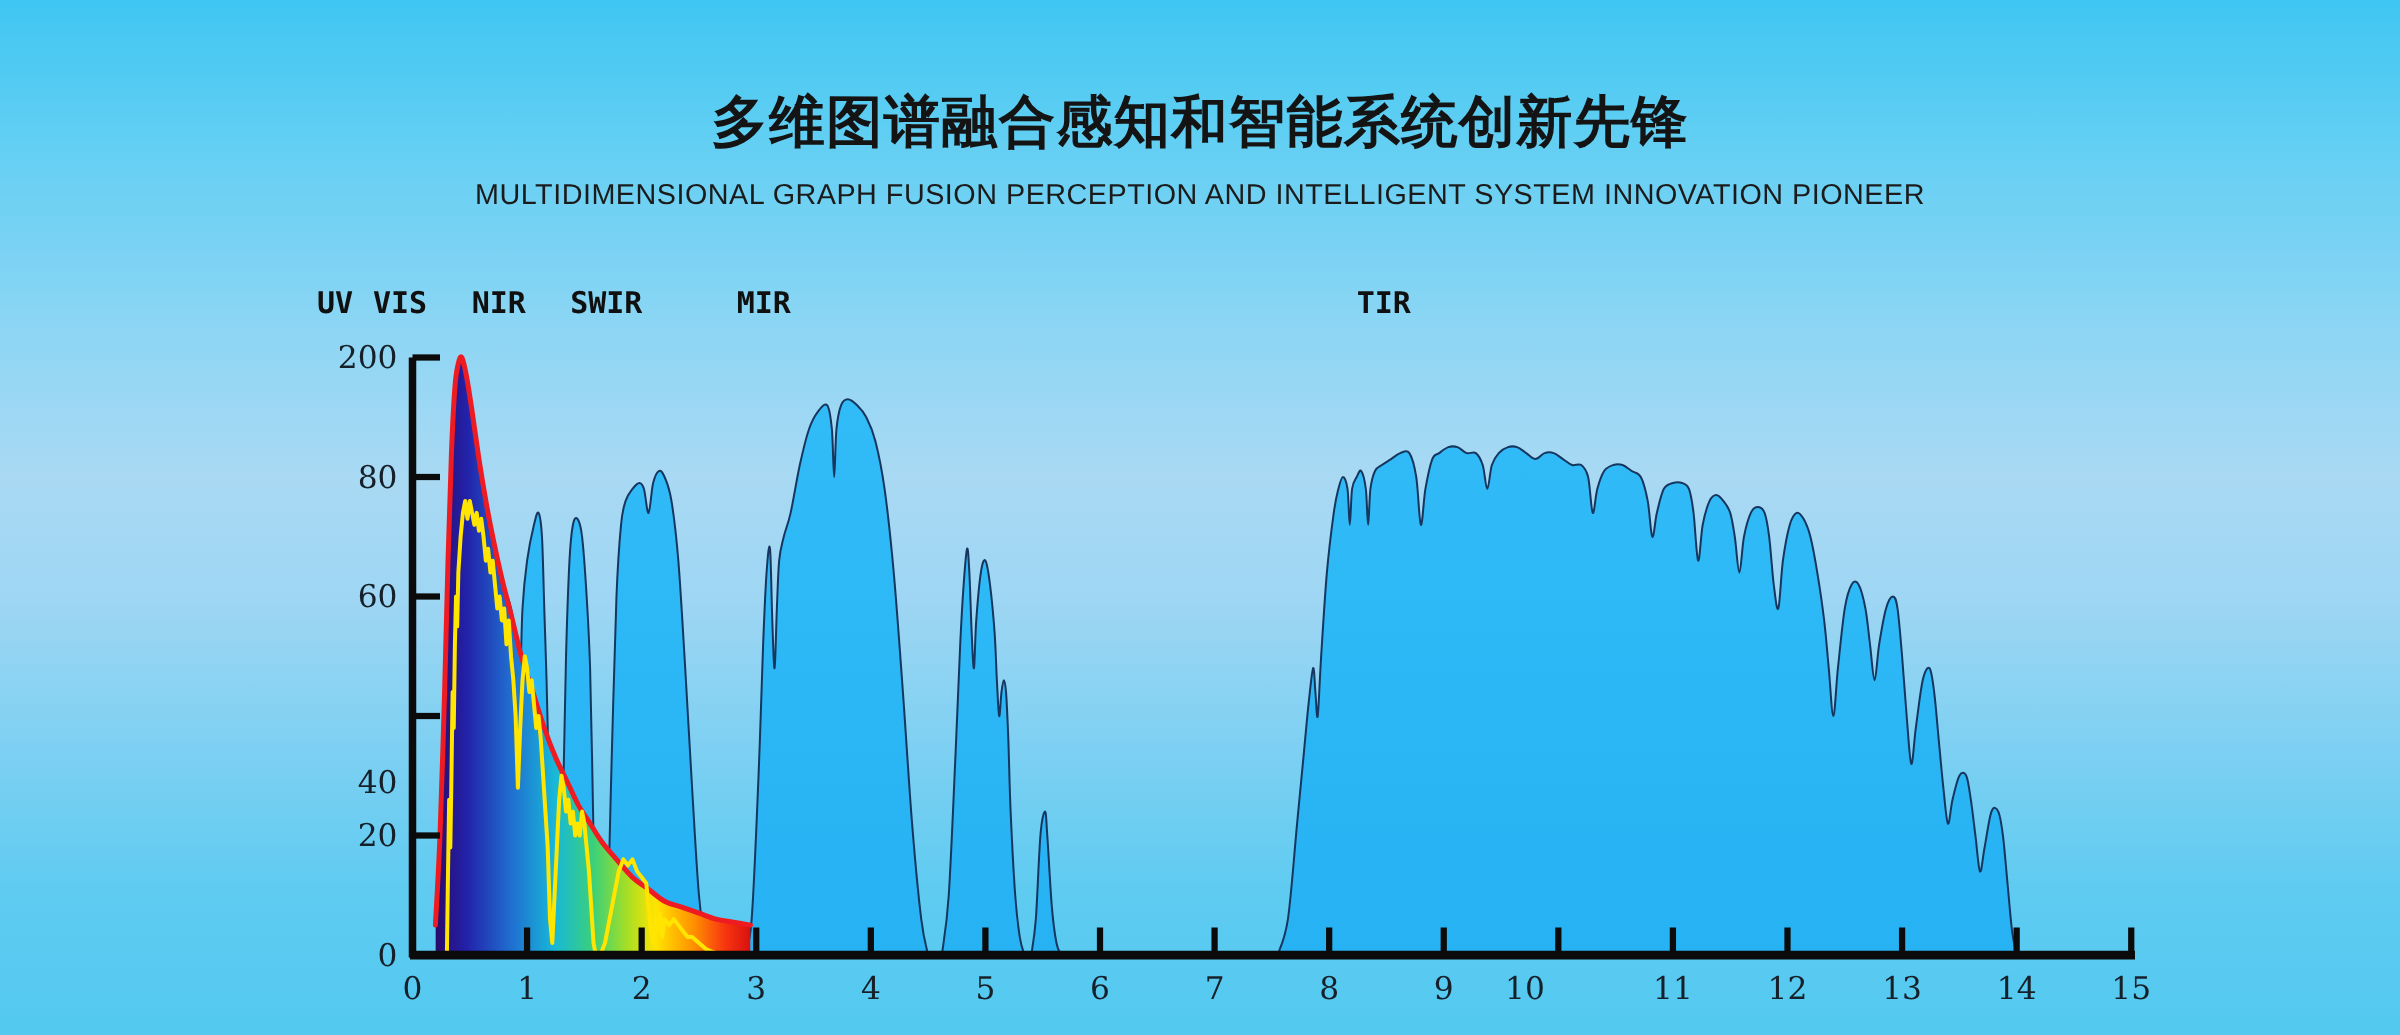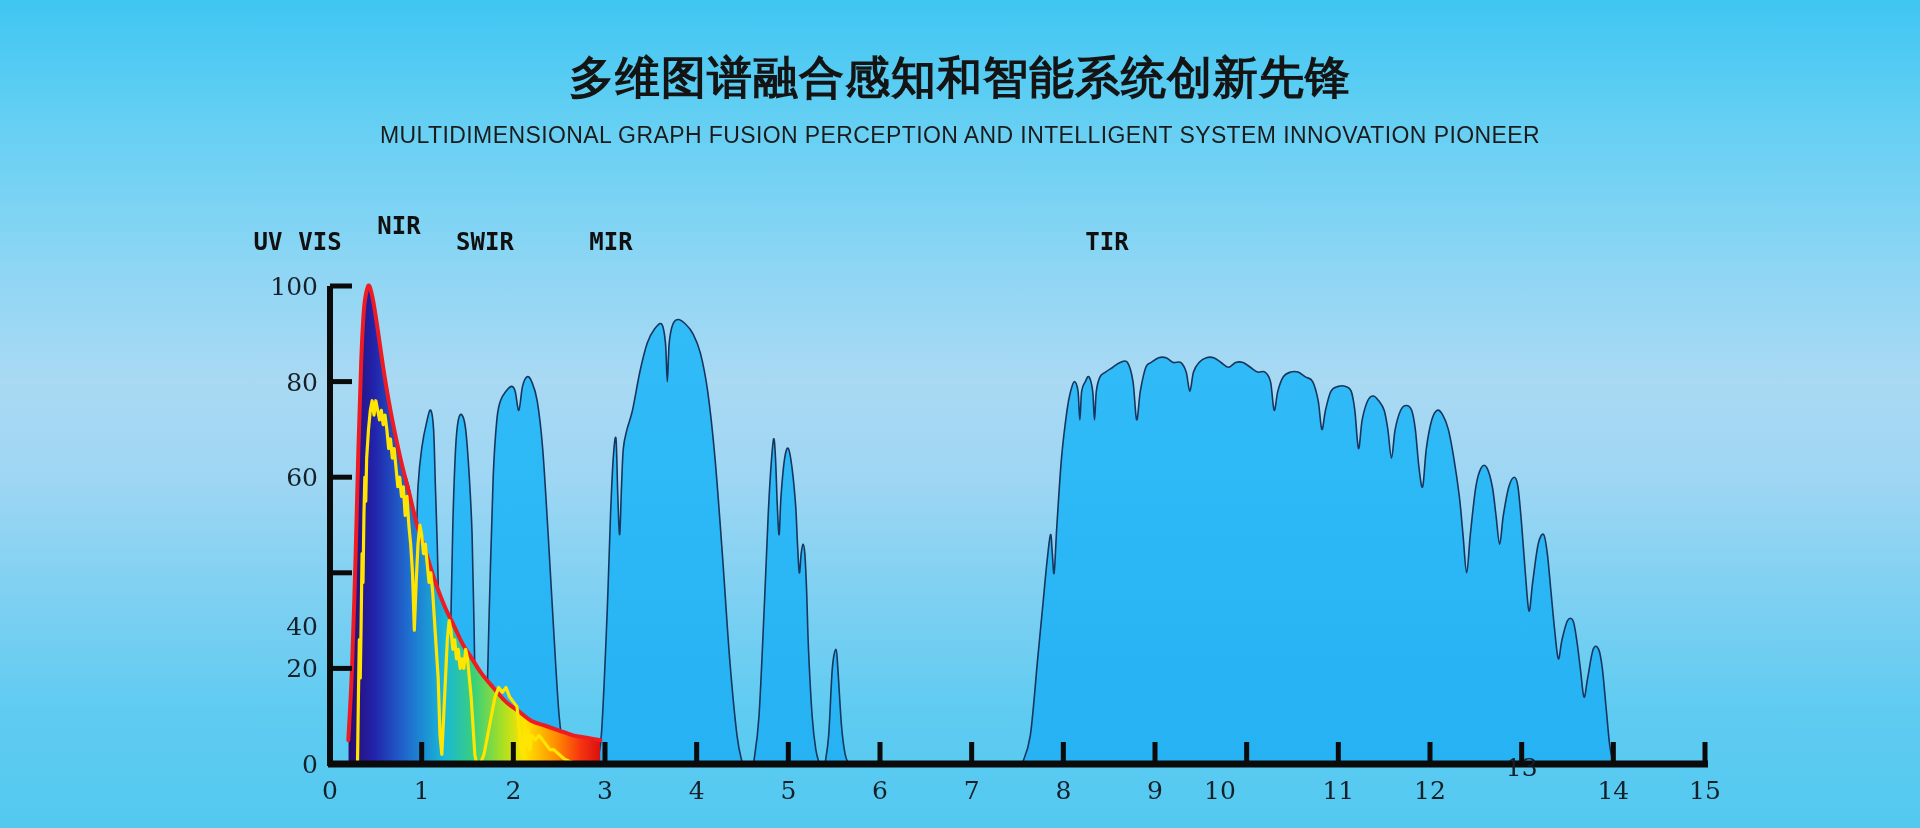--- a/index.html
+++ b/index.html
@@ -12,21 +12,21 @@
       #8fd6f4 33%,
       #a9d9f3 46%,
       #9ed6f3 58%,
       #7ed0f2 72%,
       #5fcbf1 86%,
       #53c9f0 100%);
     position:relative;
   }
 
   
-  #header { width:100%; text-align:center; padding-top:52px; }
+  #header { width:100%; text-align:center; padding-top:72px; }
   #main-title {
     font-family:"DejaVu Sans", sans-serif;
     font-weight:bold;
     font-size:45px;
     letter-spacing:1px;
     color:#141414;
     line-height:1.15;
   }
   #sub-title {
     margin-top:18px;
@@ -145,45 +145,45 @@
           <line y1="477.2" y2="477.2" x1="330" x2="352"></line>
           <line y1="381.59999999999997" y2="381.59999999999997" x1="330" x2="352"></line>
           <line y1="286" y2="286" x1="330" x2="352"></line>
         </g>
     </g>
   </svg>
 
   <div id="band-labels">
       <div class="band-label" style="left: 268px; top: 228px;">UV</div>
       <div class="band-label" style="left: 320px; top: 228px;">VIS</div>
-      <div class="band-label" style="left: 399px; top: 212px;">NIR</div>
+      <div class="band-label" style="left: 399px; top: 228px;">NIR</div>
       <div class="band-label" style="left: 485px; top: 228px;">SWIR</div>
       <div class="band-label" style="left: 611px; top: 228px;">MIR</div>
       <div class="band-label" style="left: 1107px; top: 228px;">TIR</div>
     </div>
 
   <div id="xtick-labels">
       <div class="xtick-label" style="left: 330px; top: 776px;">0</div>
       <div class="xtick-label" style="left: 421.667px; top: 776px;">1</div>
       <div class="xtick-label" style="left: 513.333px; top: 776px;">2</div>
       <div class="xtick-label" style="left: 605px; top: 776px;">3</div>
       <div class="xtick-label" style="left: 696.667px; top: 776px;">4</div>
       <div class="xtick-label" style="left: 788.333px; top: 776px;">5</div>
       <div class="xtick-label" style="left: 880px; top: 776px;">6</div>
       <div class="xtick-label" style="left: 971.667px; top: 776px;">7</div>
       <div class="xtick-label" style="left: 1063.33px; top: 776px;">8</div>
       <div class="xtick-label" style="left: 1155px; top: 776px;">9</div>
       <div class="xtick-label" style="left: 1220px; top: 776px;">10</div>
       <div class="xtick-label" style="left: 1338.33px; top: 776px;">11</div>
       <div class="xtick-label" style="left: 1430px; top: 776px; text-align: center;">12</div>
-      <div class="xtick-label" style="left: 1521.67px; top: 753px;">13</div>
+      <div class="xtick-label" style="left: 1521.67px; top: 776px;">13</div>
       <div class="xtick-label" style="left: 1613.33px; top: 776px;">14</div>
       <div class="xtick-label" style="left: 1705px; top: 776px;">15</div>
     </div>
   <div id="ytick-labels">
       <div class="ytick-label" style="left: 318px; top: 764px;">0</div>
       <div class="ytick-label" style="left: 318px; top: 668.4px;">20</div>
       <div class="ytick-label" style="left: 318px; top: 594px; margin-top: 32px;">40</div>
       <div class="ytick-label" style="left: 318px; top: 477.2px;">60</div>
       <div class="ytick-label" style="left: 318px; top: 381.6px;">80</div>
-      <div class="ytick-label" style="left: 318px; top: 286px;">100</div>
+      <div class="ytick-label" style="left: 318px; top: 286px;">200</div>
     </div>
 </div>
 
 </body></html>

